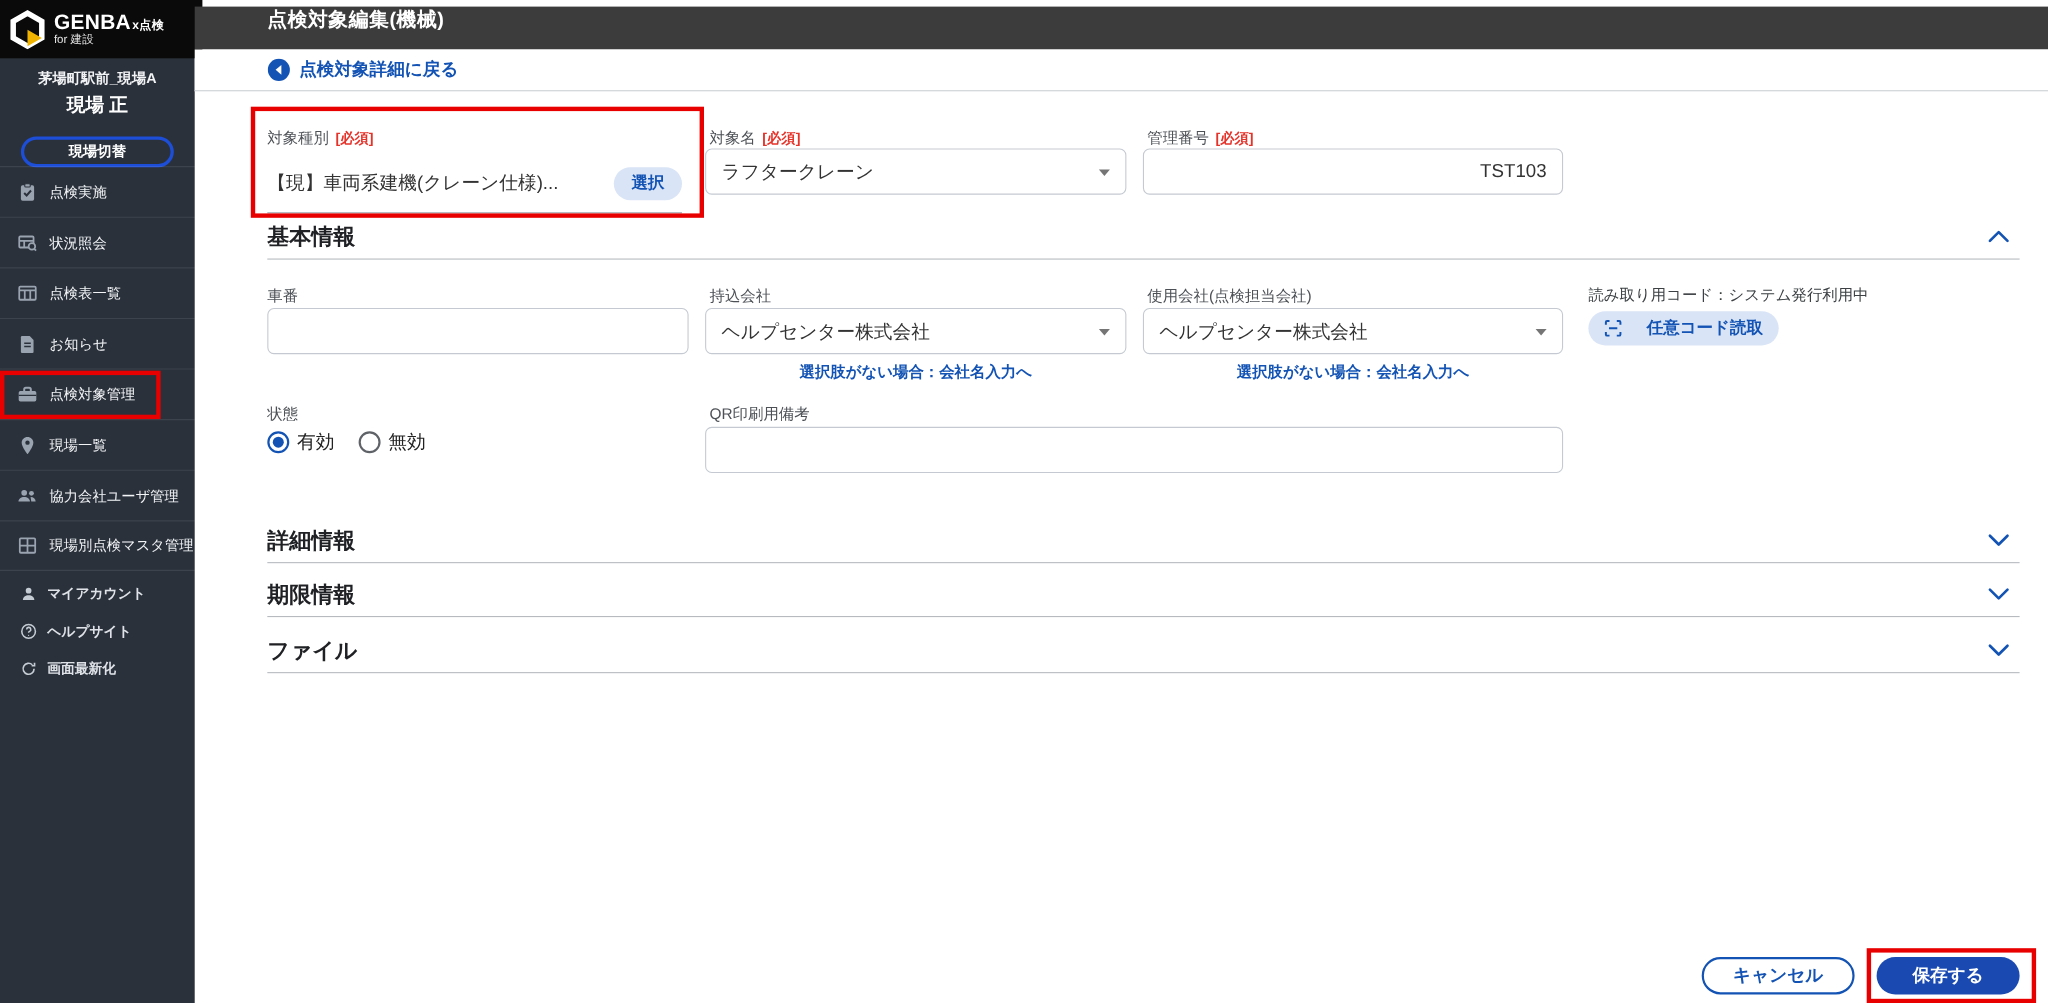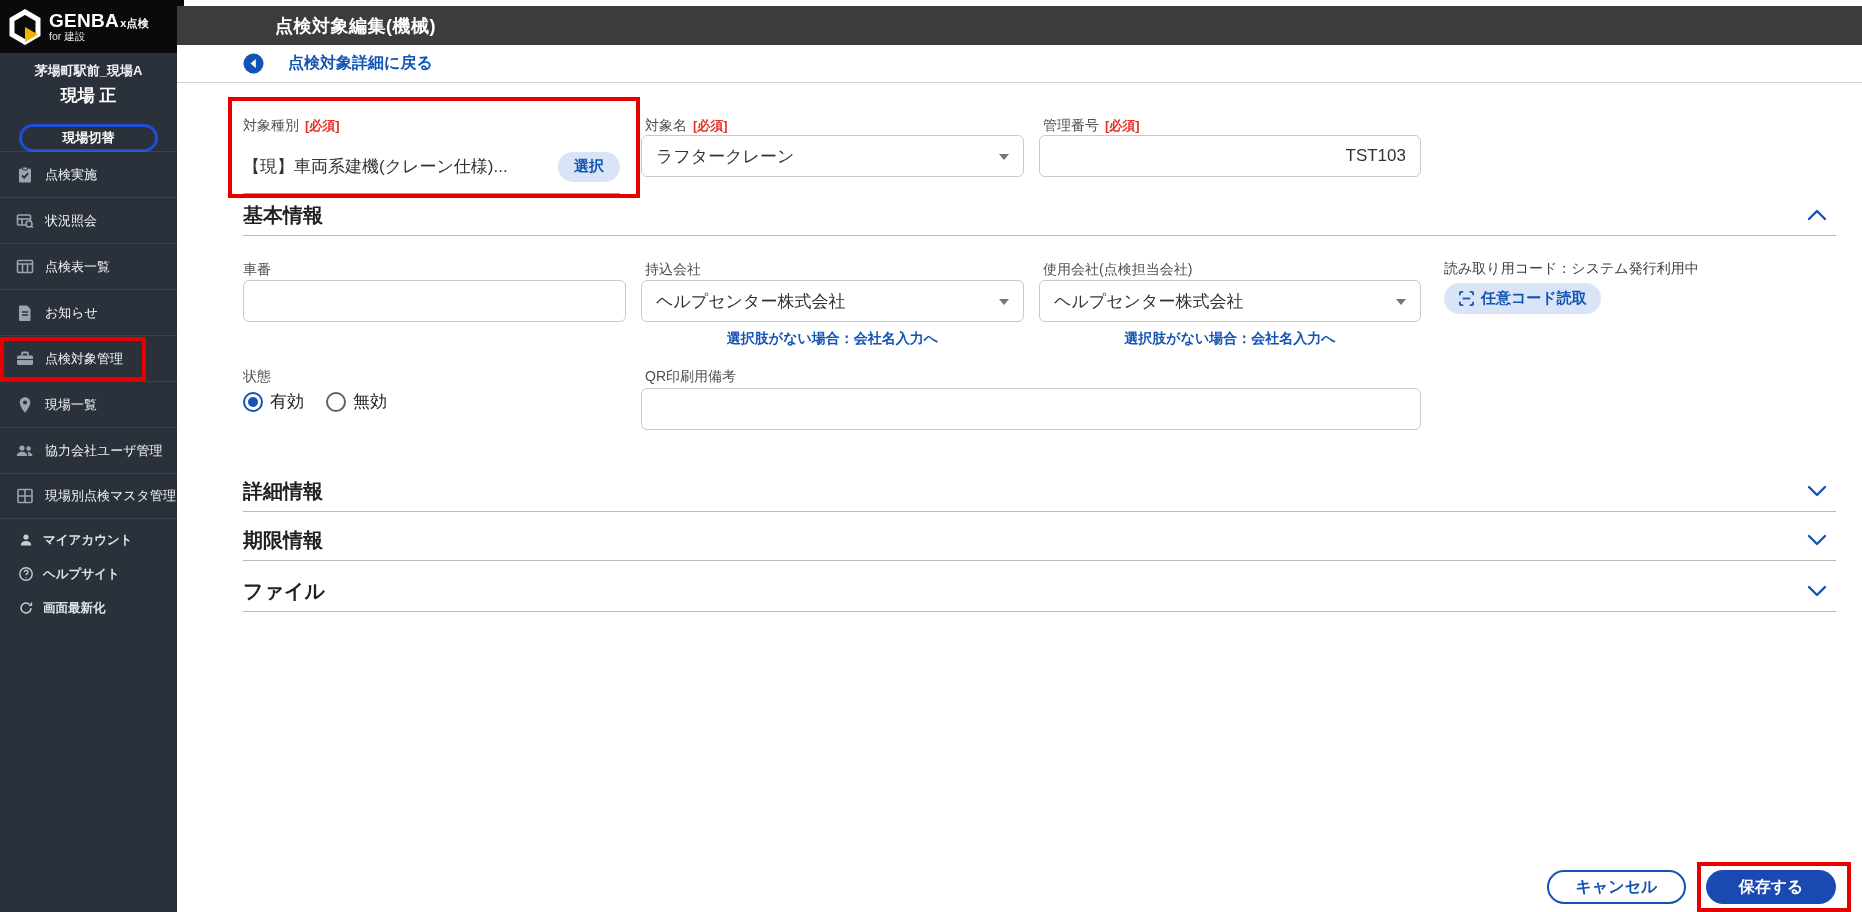--- a/index.html
+++ b/index.html
@@ -28,44 +28,44 @@
   .site-line2{position:absolute;left:0;top:84px;width:177px;text-align:center;color:#fff;font-size:17px;font-weight:700}
   .switch-btn{position:absolute;left:19px;top:124px;width:139px;height:28px;border:3px solid #1d4ed8;border-radius:14px;background:transparent;color:#fff;font-size:13px;font-weight:700;font-family:inherit;cursor:pointer}
   .menu{position:absolute;left:0;top:151px;width:177px}
   .menu-item{height:46px;display:flex;align-items:center;gap:10px;padding-left:15px;border-top:1px solid rgba(255,255,255,.09);color:#f2f4f6;font-size:13px;font-weight:400;cursor:pointer;white-space:nowrap}
   .menu-item:last-child{border-bottom:1px solid rgba(255,255,255,.09)}
   .menu-item svg{flex:none}
   .menu2{position:absolute;left:0;top:523px;width:177px}
   .menu2-item{height:34px;display:flex;align-items:center;gap:9px;padding-left:18px;color:#dfe3e8;font-size:12.5px;font-weight:600;cursor:pointer;white-space:nowrap}
 
   
-  .topbar{position:absolute;left:177px;top:6px;right:0;height:39px;background:var(--topbar-bg);display:flex;align-items:center;padding-left:98px}
+  .topbar{position:absolute;left:177px;top:6px;right:0;height:39px;background:var(--topbar-bg);display:flex;align-items:flex-start;padding-left:66px}
   .topbar h1{color:#fff;font-size:18px;font-weight:700;letter-spacing:.5px}
-  .backrow{position:absolute;left:177px;top:45px;right:0;height:38px;background:#fff;border-bottom:1px solid #cdd0d4;display:flex;align-items:center;gap:24px;padding-left:66px}
+  .backrow{position:absolute;left:177px;top:45px;right:0;height:38px;background:#fff;border-bottom:1px solid #cdd0d4;display:flex;align-items:center;gap:8px;padding-left:66px}
   .back-link{color:var(--accent-blue);font-size:16px;font-weight:700;text-decoration:none;cursor:pointer}
 
   
   .flabel{position:absolute;font-size:14px;color:#4d5156;white-space:nowrap}
   .req{color:var(--required-red);font-size:13px;font-weight:700;margin-left:6px}
   .inputbox{position:absolute;height:42px;border:1px solid #c5cad2;border-radius:6px;background:#fff;font-size:17px;color:#333;padding:0 14px;font-family:inherit}
   .selbox{position:absolute;height:42px;border:1px solid #c5cad2;border-radius:6px;background:#fff;display:flex;align-items:center;padding:0 14px;font-size:17px;color:#333;cursor:pointer}
   .caret{position:absolute;right:14px;top:18px;width:0;height:0;border-left:5.5px solid transparent;border-right:5.5px solid transparent;border-top:6.5px solid #757575}
   .tt-field{position:absolute;left:243px;top:144px;width:377px;height:50px;border-bottom:1px solid #9aa0a8;display:flex;align-items:center;justify-content:space-between;padding-bottom:4px}
   .tt-value{font-size:17px;color:#333;white-space:nowrap}
   .btn-sel{width:62px;height:30px;border:none;border-radius:15px;background:var(--pill-bg);color:var(--accent-blue);font-size:15px;font-weight:700;font-family:inherit;cursor:pointer}
   .sechead{position:absolute;left:243px;width:1593px;height:34px;border-bottom:1px solid #b7bbc0;display:flex;align-items:flex-start;justify-content:space-between;cursor:pointer}
   .sechead h2{font-size:20px;font-weight:700;color:#202124}
   .sechead .chev{margin-top:6px;margin-right:8px}
   .nolink{position:absolute;text-align:center;font-size:14px;font-weight:700;color:var(--accent-blue);cursor:pointer}
   .radio-row{position:absolute;left:243px;top:390px;display:flex;align-items:center;gap:22px}
   .radio{display:flex;align-items:center;gap:7px;font-size:17px;color:#222;cursor:pointer}
   .rb{width:20px;height:20px;border-radius:50%;border:2px solid #5f6368;display:inline-block;position:relative;background:#fff}
   .rb.checked{border-color:var(--accent-blue)}
   .rb.checked::after{content:"";position:absolute;inset:3px;border-radius:50%;background:var(--accent-blue)}
-  .qr-btn{position:absolute;left:1444px;top:283px;height:31px;display:inline-flex;align-items:center;gap:6px;padding:0 14px;border:none;border-radius:16px;background:var(--pill-bg);color:var(--accent-blue);font-size:15px;font-weight:700;font-family:inherit;cursor:pointer}
+  .qr-btn{position:absolute;left:1444px;top:283px;height:31px;display:inline-flex;align-items:center;gap:22px;padding:0 14px;border:none;border-radius:16px;background:var(--pill-bg);color:var(--accent-blue);font-size:15px;font-weight:700;font-family:inherit;cursor:pointer}
   .qr-label{position:absolute;left:1444px;top:260px;font-size:14px;color:#3c4043;white-space:nowrap}
 
   
   .btn-cancel{position:absolute;left:1547px;top:870px;width:139px;height:34px;border:2px solid var(--accent-blue);border-radius:17px;background:#fff;color:var(--accent-blue);font-size:16px;font-weight:700;font-family:inherit;cursor:pointer}
   .btn-save{position:absolute;left:1706px;top:870px;width:130px;height:34px;border:none;border-radius:17px;background:var(--save-button-bg);color:#fff;font-size:16px;font-weight:700;font-family:inherit;cursor:pointer}
 
   
   .anno{position:absolute;border:4px solid var(--annotation-red);pointer-events:none;z-index:50}
   .anno-sidebar{left:0;top:337px;width:146px;height:44px}
   .anno-field{left:228px;top:97px;width:412px;height:101px}

